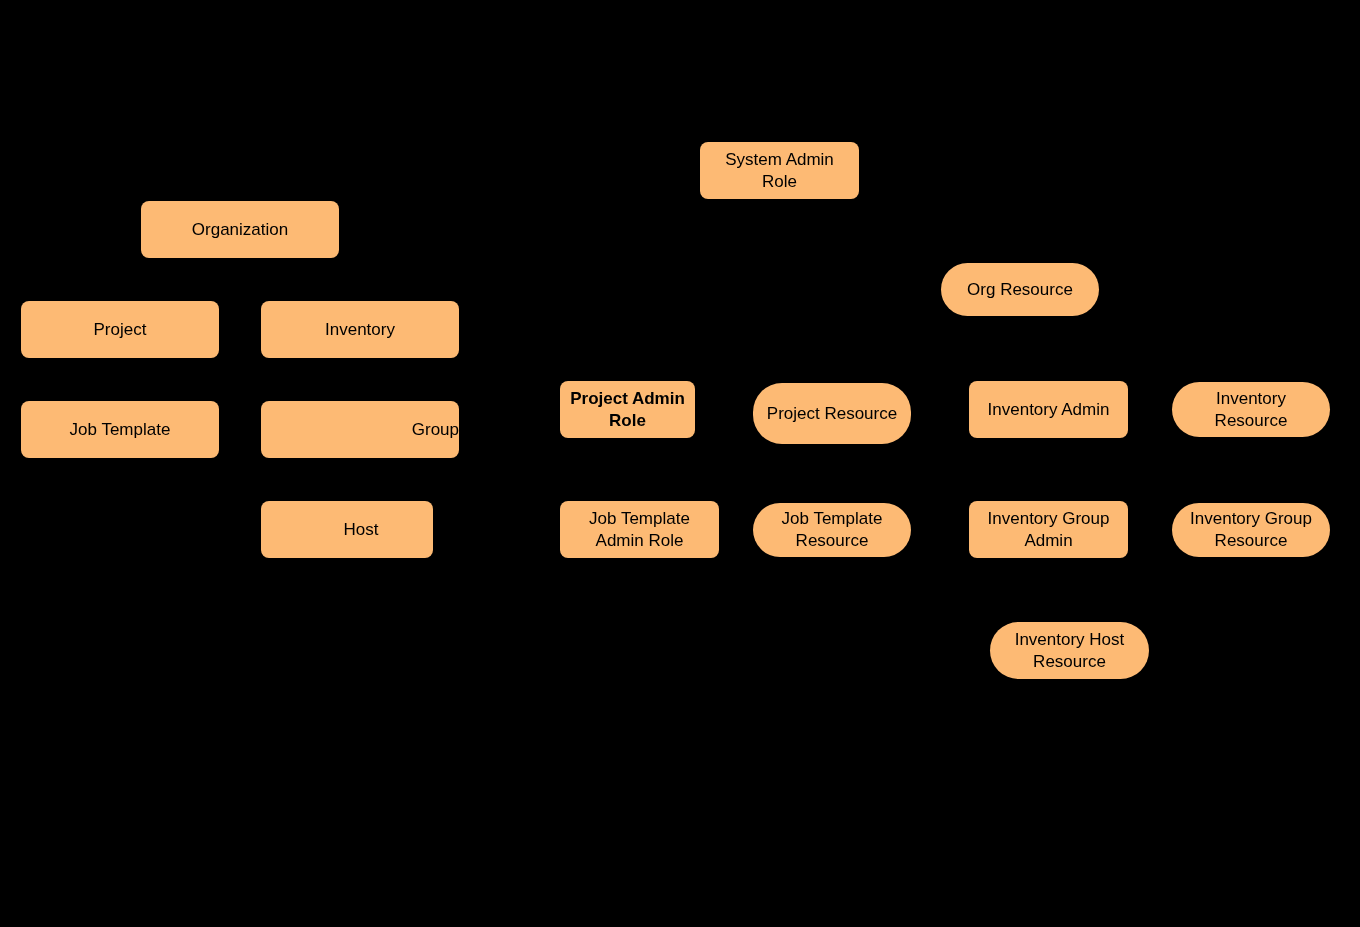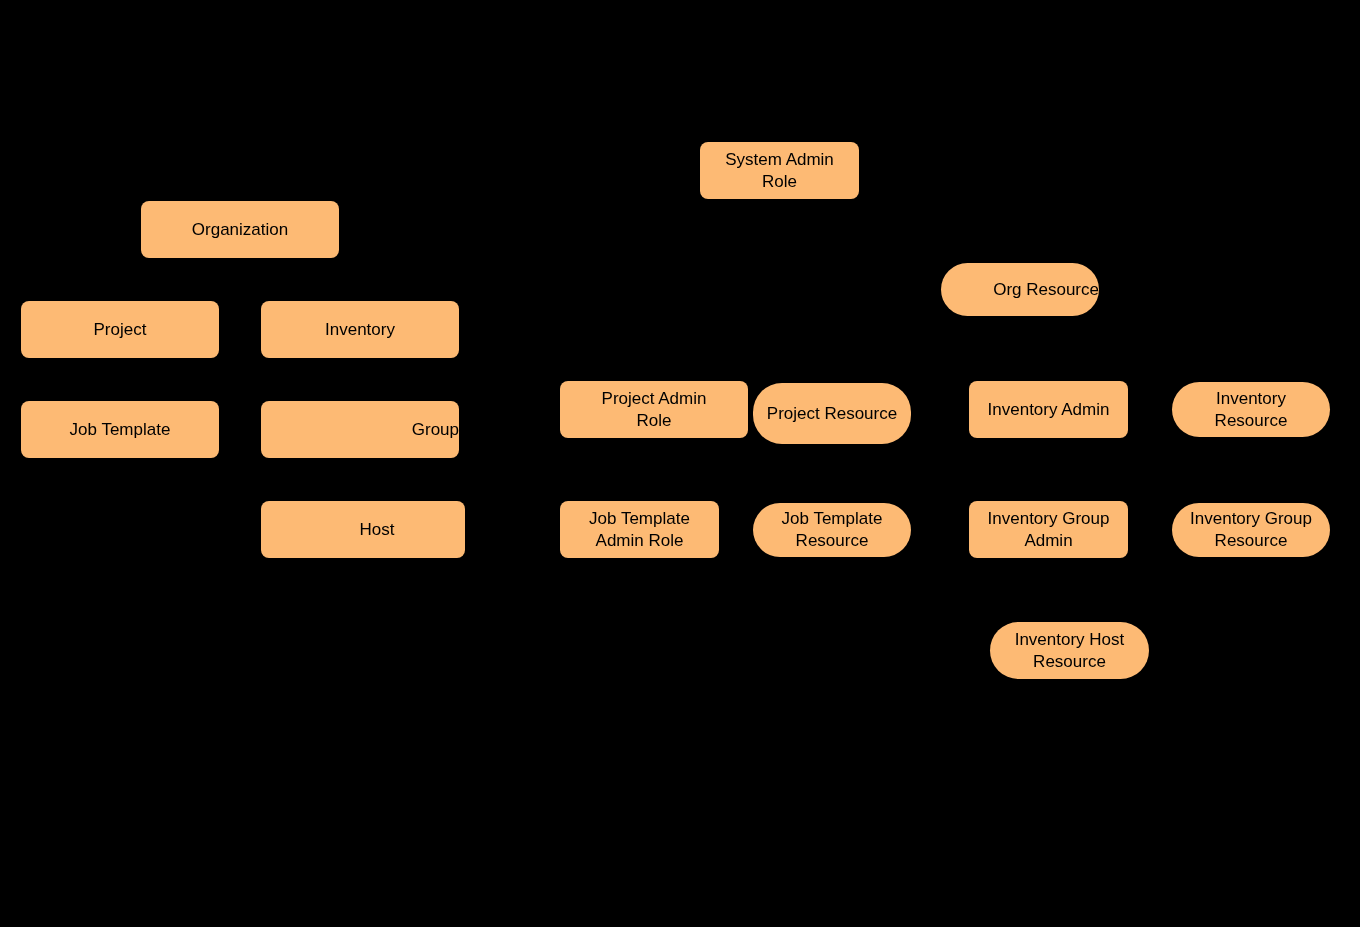--- a/index.html
+++ b/index.html
@@ -30,32 +30,32 @@
   }
   .rect { border-radius: 8px; }
   .pill { border-radius: 29px; }
 
   
   .n-organization            { left: 141px; top: 201px; width: 198px; height: 57px; }
   .n-project                 { left: 21px;  top: 301px; width: 198px; height: 57px; }
   .n-inventory               { left: 261px; top: 301px; width: 198px; height: 57px; }
   .n-job-template            { left: 21px;  top: 401px; width: 198px; height: 57px; }
   .n-group                   { left: 261px; top: 401px; width: 198px; height: 57px; justify-content: flex-end; }
-  .n-host                    { left: 261px; top: 501px; width: 204px; height: 57px; padding-left: 28px; }
+  .n-host                    { left: 261px; top: 501px; width: 172px; height: 57px; padding-left: 28px; }
 
   
   .n-system-admin-role       { left: 700px; top: 142px; width: 159px; height: 57px; }
   .n-org-admin-role          { left: 700px; top: 261px; width: 159px; height: 57px; }
-  .n-project-admin-role      { left: 560px; top: 381px; width: 188px; height: 57px; }
+  .n-project-admin-role      { left: 560px; top: 381px; width: 135px; height: 57px; font-weight: bold; }
   .n-inventory-admin         { left: 969px; top: 381px; width: 159px; height: 57px; text-align: center; }
   .n-job-template-admin-role { left: 560px; top: 501px; width: 159px; height: 57px; }
   .n-inventory-group-admin   { left: 969px; top: 501px; width: 159px; height: 57px; }
 
   
-  .n-org-resource            { left: 941px;  top: 263px; width: 158px; height: 53px; justify-content: flex-end; }
+  .n-org-resource            { left: 941px;  top: 263px; width: 158px; height: 53px; }
   .n-project-resource        { left: 753px;  top: 383px; width: 158px; height: 61px; }
   .n-inventory-resource      { left: 1172px; top: 382px; width: 158px; height: 55px; }
   .n-job-template-resource   { left: 753px;  top: 503px; width: 158px; height: 54px; }
   .n-inventory-group-resource{ left: 1172px; top: 503px; width: 158px; height: 54px; }
   .n-inventory-host-resource { left: 990px;  top: 622px; width: 159px; height: 57px; }
 </style>
 </head>
 <body>
 
 <div id="canvas">

